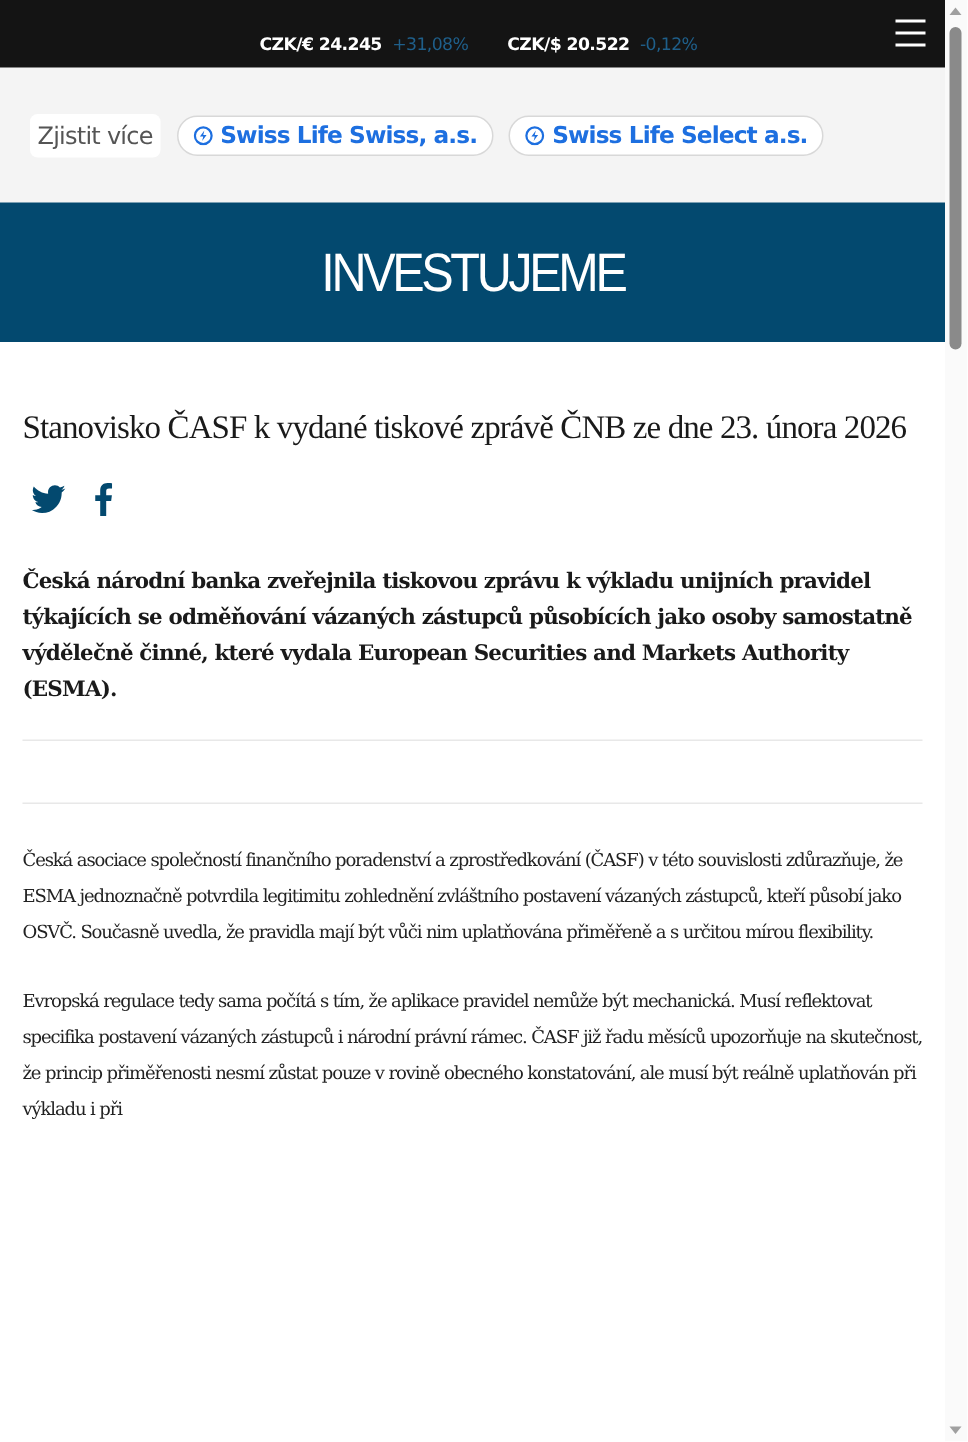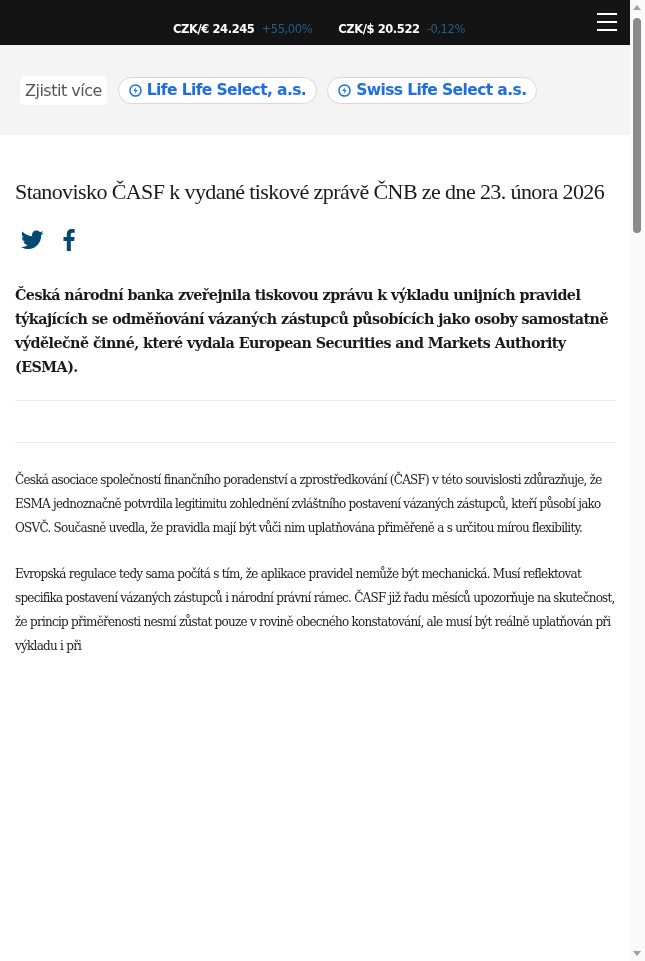--- a/index.html
+++ b/index.html
@@ -55,21 +55,21 @@
   </style>
 </head>
 <body>
 
 <div class="page">
 
   <div class="topbar">
     <div class="rates">
       <div class="rate">
         <span class="rate-value">CZK/€ 24.245</span>
-        <span class="rate-change">+55,00%</span>
+        <span class="rate-change">+31,08%</span>
       </div>
       <div class="rate">
         <span class="rate-value">CZK/$ 20.522</span>
         <span class="rate-change">-0,12%</span>
       </div>
     </div>
     <div class="hamburger">
       <span></span>
       <span></span>
       <span></span>
@@ -78,32 +78,35 @@
 
   <div class="chips">
     <span class="chip-label">Zjistit více</span>
 
 
     <div class="chip">
       <svg class="chip-icon" viewBox="0 0 14 14">
         <circle cx="7" cy="7" r="6" fill="none" stroke="#1d6fe0" stroke-width="1.6"></circle>
         <path d="M7.8 3.2 L4.6 7.6 H7 L6.2 10.8 L9.4 6.4 H7 Z" fill="#1d6fe0"></path>
       </svg>
-      <span>Life Life Select, a.s.</span>
+      <span>Swiss Life Swiss, a.s.</span>
     </div>
 
     <div class="chip">
       <svg class="chip-icon" viewBox="0 0 14 14">
         <circle cx="7" cy="7" r="6" fill="none" stroke="#1d6fe0" stroke-width="1.6"></circle>
         <path d="M7.8 3.2 L4.6 7.6 H7 L6.2 10.8 L9.4 6.4 H7 Z" fill="#1d6fe0"></path>
       </svg>
       <span>Swiss Life Select a.s.</span>
     </div>
   </div>
 
+  <div class="banner">
+    <div class="banner-title">INVESTUJEME</div>
+  </div>
 
   <div class="article">
     <h1 class="title">Stanovisko ČASF k vydané tiskové zprávě ČNB ze dne 23. února 2026</h1>
 
     <div class="share">
       <svg class="share-icon share-twitter" viewBox="0 0 24 20">
         <path fill="#03496f" d="M23.6 2.4c-.9.4-1.8.6-2.8.8 1-.6 1.8-1.6 2.1-2.7-.9.6-2 1-3.1 1.2C18.9.7 17.6.1 16.3.1c-2.7 0-4.8 2.2-4.8 4.8 0 .4 0 .8.1 1.1C7.6 5.8 4 3.9 1.6 1 1.2 1.7.9 2.6.9 3.5c0 1.7.9 3.2 2.2 4-.8 0-1.5-.2-2.2-.6v.1c0 2.3 1.7 4.3 3.9 4.7-.4.1-.8.2-1.3.2-.3 0-.6 0-.9-.1.6 1.9 2.4 3.3 4.5 3.4-1.7 1.3-3.7 2.1-6 2.1-.4 0-.8 0-1.2-.1 2.1 1.4 4.7 2.2 7.4 2.2 8.9 0 13.7-7.4 13.7-13.7v-.6c1-.7 1.8-1.5 2.4-2.5z"></path>
       </svg>
       <svg class="share-icon share-facebook" viewBox="0 0 12 22">
         <path fill="#03496f" d="M7.8 22V12h3.3l.5-3.9H7.8V5.6c0-1.1.3-1.9 1.9-1.9h2V.2C11.3.1 10.1 0 8.7 0 5.8 0 3.8 1.8 3.8 5.1v3H.5V12h3.3v10h4z"></path>

